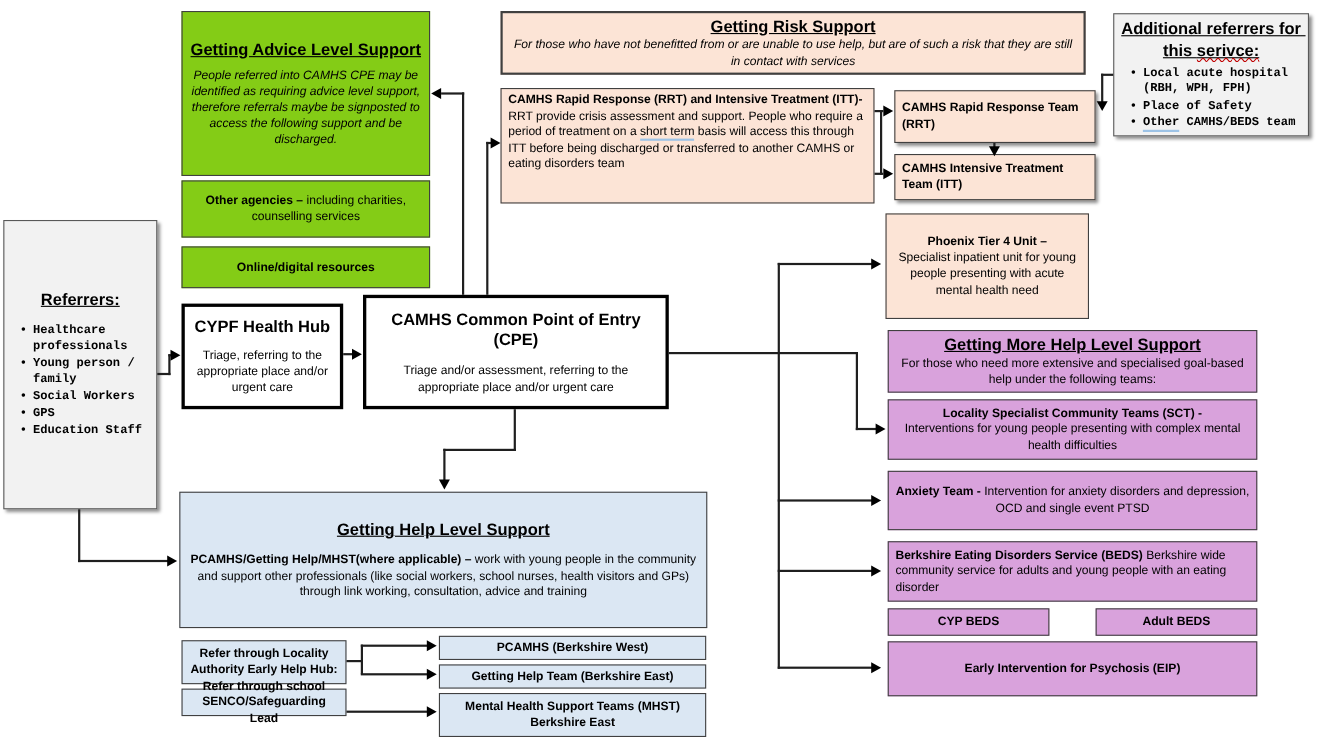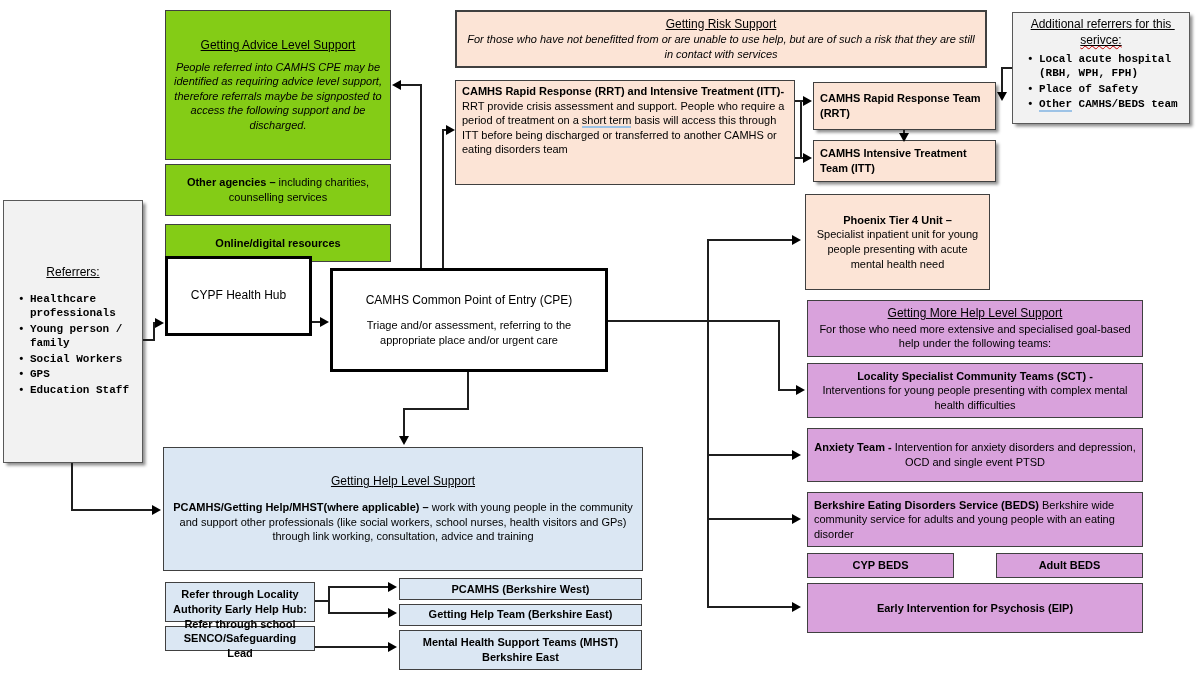--- a/index.html
+++ b/index.html
@@ -18,21 +18,21 @@
   .blue{background:#dbe7f3;}
   .gray{background:#f2f2f2;border-color:#595959;}
   .white-bold{background:#ffffff;border:3px solid #000;}
   .shadow{box-shadow:2.5px 2.5px 3px rgba(0,0,0,0.45);}
   .left{text-align:left;}
   b,.bold{font-weight:bold;}
   .ital{font-style:italic;}
   .u{text-decoration:underline;}
   .blue-u{border-bottom:2px solid #9dc3e6;}
   .redsq{text-decoration:underline wavy #c00000;text-decoration-thickness:1px;}
-  .title{font-weight:normal;font-size:12px;}
+  .title{font-weight:bold;font-size:15px;}
   ul.blist{margin:2px 0 0 0;padding:0 0 0 8px;list-style:none;text-align:left;font-family:Liberation Mono, monospace;}
   ul.blist li{padding-left:12px;position:relative;font-weight:bold;margin:1px 0;}
   ul.blist li::before{content:"\2022";position:absolute;left:0;top:0;}
   
   .lh{position:absolute;height:0;border-top:2px solid #1f1f1f;}
   .lv{position:absolute;width:0;border-left:2px solid #1f1f1f;}
   .ar{position:absolute;width:0;height:0;border-top:5px solid transparent;border-bottom:5px solid transparent;border-left:9px solid #000;}
   .al{position:absolute;width:0;height:0;border-top:5px solid transparent;border-bottom:5px solid transparent;border-right:9px solid #000;}
   .ad{position:absolute;width:0;height:0;border-left:5px solid transparent;border-right:5px solid transparent;border-top:9px solid #000;}
   .sp{white-space:pre-wrap;text-align:center;}
@@ -109,42 +109,43 @@
     <div class="title u">Referrers:</div>
     <ul class="blist" style="margin-top:10px;">
       <li>Healthcare professionals</li>
       <li>Young person / family</li>
       <li>Social Workers</li>
       <li>GPS</li>
       <li>Education Staff</li>
     </ul>
   </div>
 
-  <div class="box white-bold" style="left:165px;top:256px;width:147px;height:80px;">
+  <div class="box white-bold" style="left:165px;top:276px;width:147px;height:96px;">
     <div class="title">CYPF Health Hub</div>
+    <div style="margin-top:8px;">Triage, referring to the appropriate place and/or urgent care</div>
   </div>
   <div class="box white-bold" style="left:330px;top:268px;width:278px;height:104px;">
     <div class="title">CAMHS Common Point of Entry (CPE)</div>
     <div style="margin-top:10px;">Triage and/or assessment, referring to the appropriate place and/or urgent care</div>
   </div>
 
   <div class="box blue" style="left:163px;top:447px;width:480px;height:124px;">
     <div class="title u">Getting Help Level Support</div>
     <div style="margin-top:10px;"><b class="sp">PCAMHS/Getting Help/MHST(where applicable) – </b><span class="sp">work with young people in the community and support other professionals (like social workers, school nurses, health visitors and GPs) through link working, consultation, advice and training</span></div>
   </div>
   <div class="box blue" style="left:165px;top:582px;width:150px;height:40px;text-align:center;">
     <div class="bold">Refer through Locality Authority Early Help Hub:</div>
   </div>
   <div class="box blue" style="left:165px;top:626px;width:150px;height:25px;">
     <div class="bold">Refer through school SENCO/Safeguarding Lead</div>
   </div>
   <div class="box blue" style="left:399px;top:578px;width:243px;height:22px;">
     <div class="bold">PCAMHS (Berkshire West)</div>
   </div>
-  <div class="box blue" style="left:399px;top:604px;width:243px;height:22px;justify-content:flex-end;">
+  <div class="box blue" style="left:399px;top:604px;width:243px;height:22px;">
     <div class="bold">Getting Help Team (Berkshire East)</div>
   </div>
   <div class="box blue" style="left:399px;top:630px;width:243px;height:40px;">
     <div class="bold">Mental Health Support Teams (MHST) Berkshire East</div>
   </div>
 
   <div class="lh" style="left:143px;top:339px;width:12px;"></div>
   <div class="lv" style="left:153px;top:322px;height:19px;"></div>
   <div class="lh" style="left:153px;top:322px;width:5px;"></div>
   <div class="ar" style="left:155px;top:318px;"></div>

